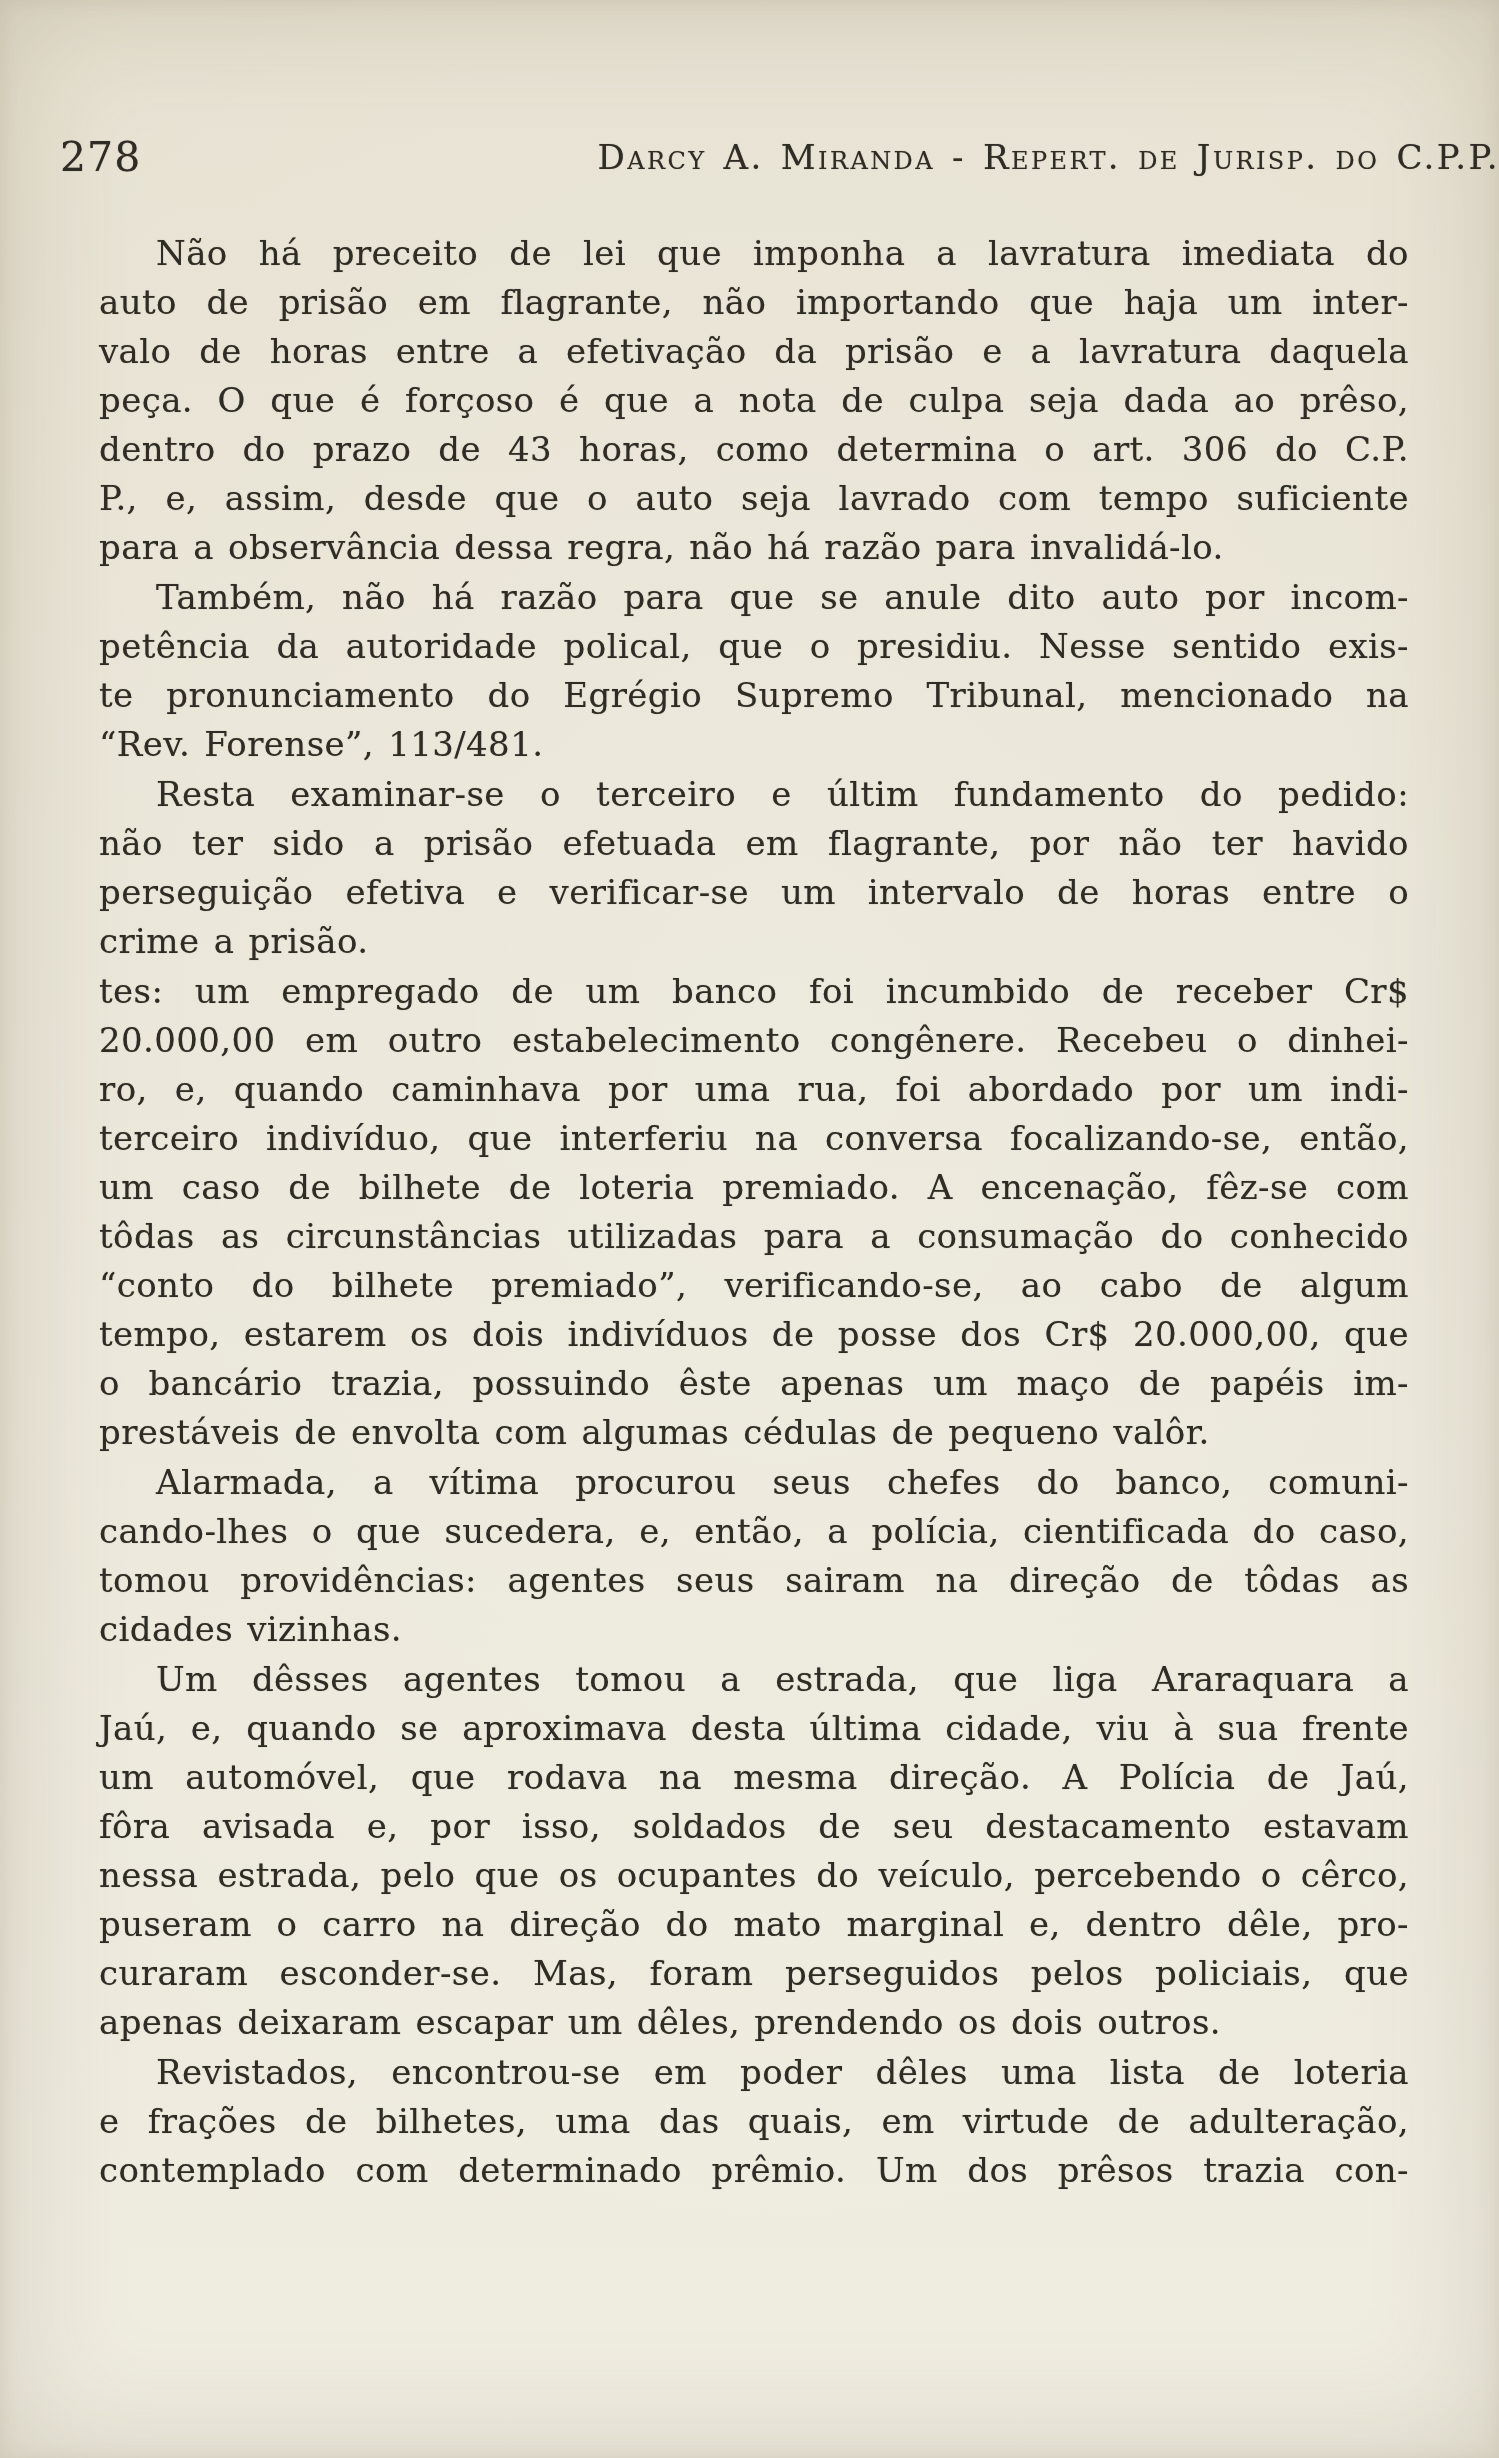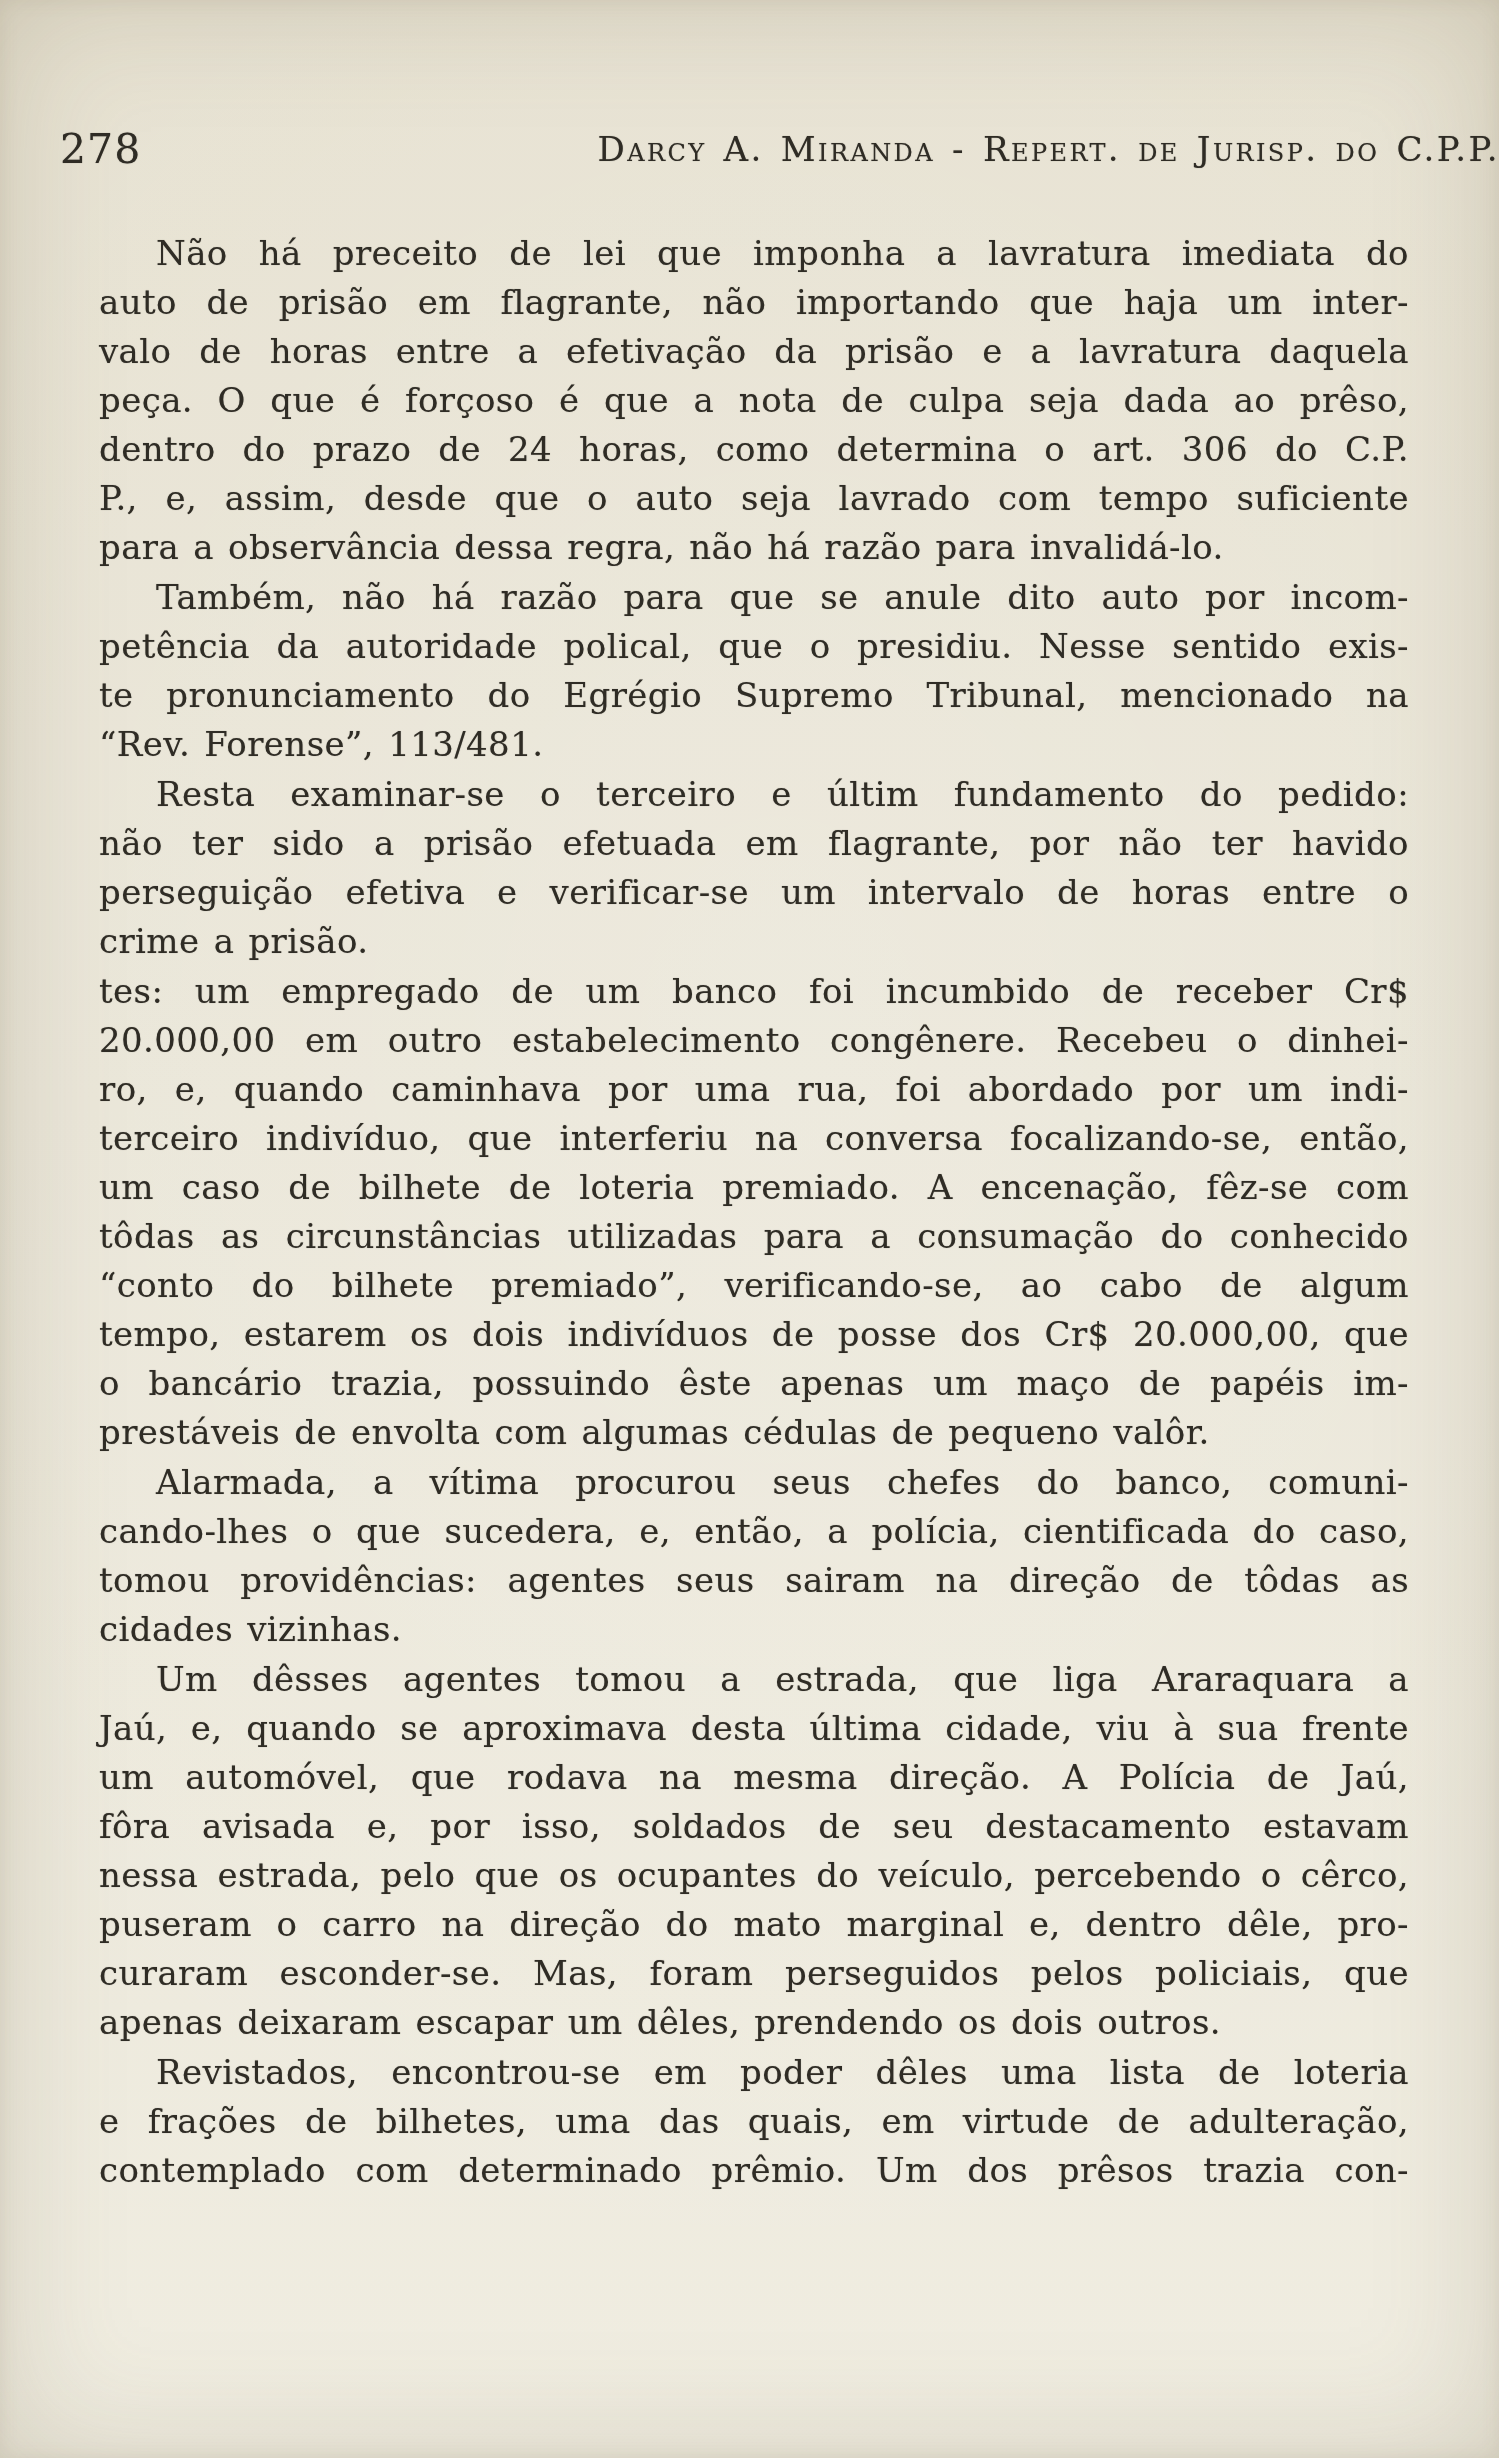--- a/index.html
+++ b/index.html
@@ -18,21 +18,21 @@
     box-shadow:
       inset 0 0 127px rgba(104, 90, 58, 0.22),
       inset 0 0 19.5px rgba(104, 90, 58, 0.10);
     overflow: hidden;
     font-family: "DejaVu Serif", "Liberation Serif", serif;
     color: #2f2c25;
   }
   
   .running-head {
     position: absolute;
-    top: 123px;
+    top: 131px;
     left: 0;
     right: 0;
     height: 59px;
   }
   .page-number {
     position: absolute;
     left: 60px;
     top: 2px;
     font-size: 41px;
     letter-spacing: 1px;
@@ -77,21 +77,21 @@
     <span class="page-number">278</span>
     <span class="running-title">Darcy A. Miranda - Repert. de Jurisp. do C.P.P.</span>
   </header>
 
   <main class="text-block">
       <div class="paragraph">
         <div class="line indent">Não há preceito de lei que imponha a lavratura imediata do</div>
         <div class="line">auto de prisão em flagrante, não importando que haja um inter-</div>
         <div class="line">valo de horas entre a efetivação da prisão e a lavratura daquela</div>
         <div class="line">peça.  O que é forçoso é que a nota de culpa seja dada ao prêso,</div>
-        <div class="line">dentro do prazo de 24 horas, como determina o art. 306 do C.P.</div>
+        <div class="line">dentro do prazo de 43 horas, como determina o art. 306 do C.P.</div>
         <div class="line">P., e, assim, desde que o auto seja lavrado com tempo suficiente</div>
         <div class="line last">para a observância dessa regra, não há razão para invalidá-lo.</div>
       </div>
       <div class="paragraph">
         <div class="line indent">Também, não há razão para que se anule dito auto por incom-</div>
         <div class="line">petência da autoridade polical, que o presidiu.  Nesse sentido exis-</div>
         <div class="line">te pronunciamento do Egrégio Supremo Tribunal, mencionado na</div>
         <div class="line last">“Rev. Forense”, 113/481.</div>
       </div>
       <div class="paragraph">

